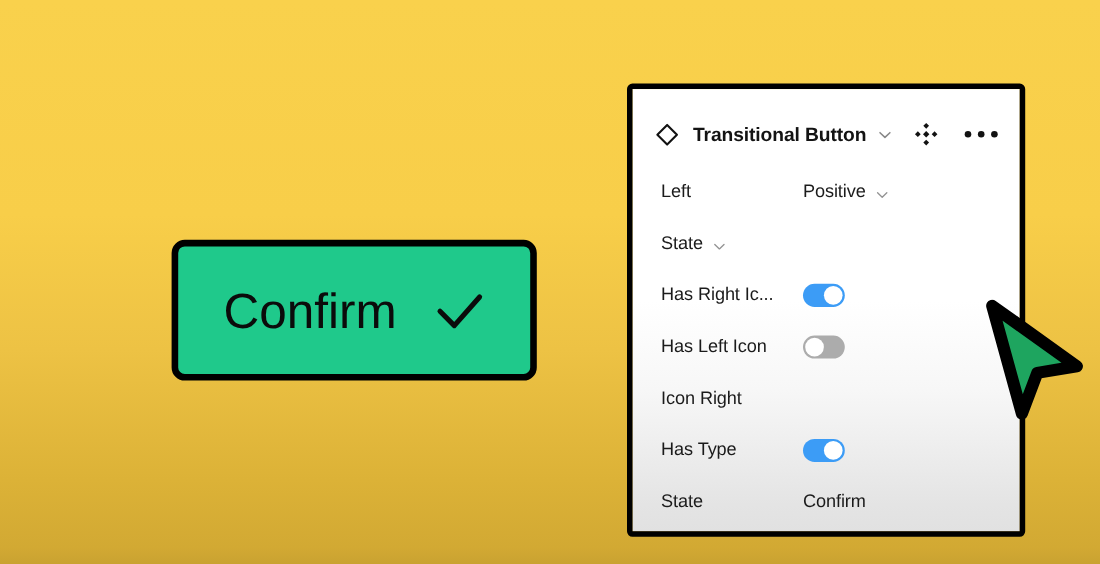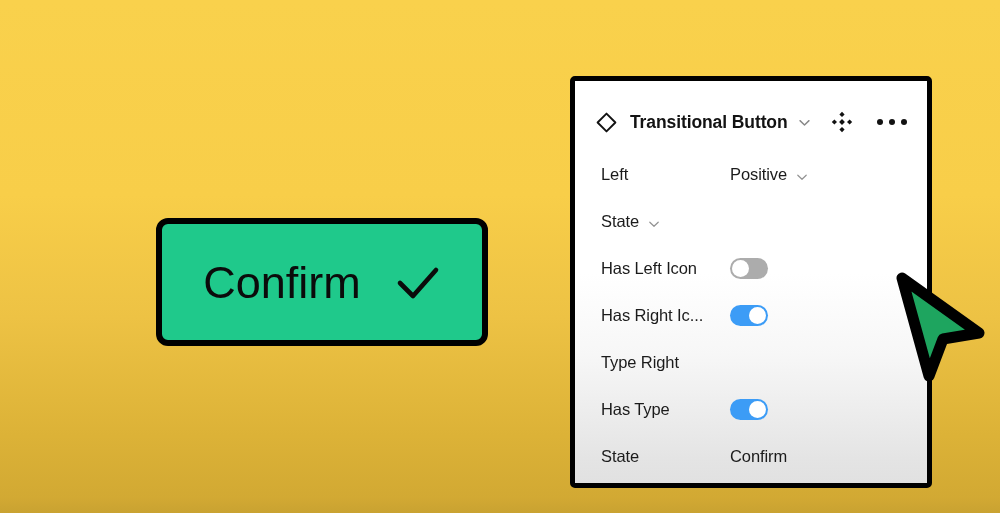--- a/index.html
+++ b/index.html
@@ -257,35 +257,35 @@
         <div class="prop-row">
           <span class="prop-value">
             <span>State</span>
             <svg class="chev" viewBox="0 0 16 16">
               <path d="M3.2 6 L8 10.6 L12.8 6" fill="none" stroke="#6A6A6A" stroke-width="1.4" stroke-linecap="round" stroke-linejoin="round"></path>
             </svg>
           </span>
         </div>
 
         <div class="prop-row">
+          <span class="prop-label">Has Right Ic...</span>
+          <span class="toggle on">
+            <span class="knob"></span>
+          </span>
+        </div>
+
+        <div class="prop-row">
           <span class="prop-label">Has Left Icon</span>
           <span class="toggle off">
             <span class="knob"></span>
           </span>
         </div>
 
         <div class="prop-row">
-          <span class="prop-label">Has Right Ic...</span>
-          <span class="toggle on">
-            <span class="knob"></span>
-          </span>
-        </div>
-
-        <div class="prop-row">
-          <span class="prop-label">Type Right</span>
+          <span class="prop-label">Icon Right</span>
         </div>
 
         <div class="prop-row">
           <span class="prop-label">Has Type</span>
           <span class="toggle on">
             <span class="knob"></span>
           </span>
         </div>
 
         <div class="prop-row">

